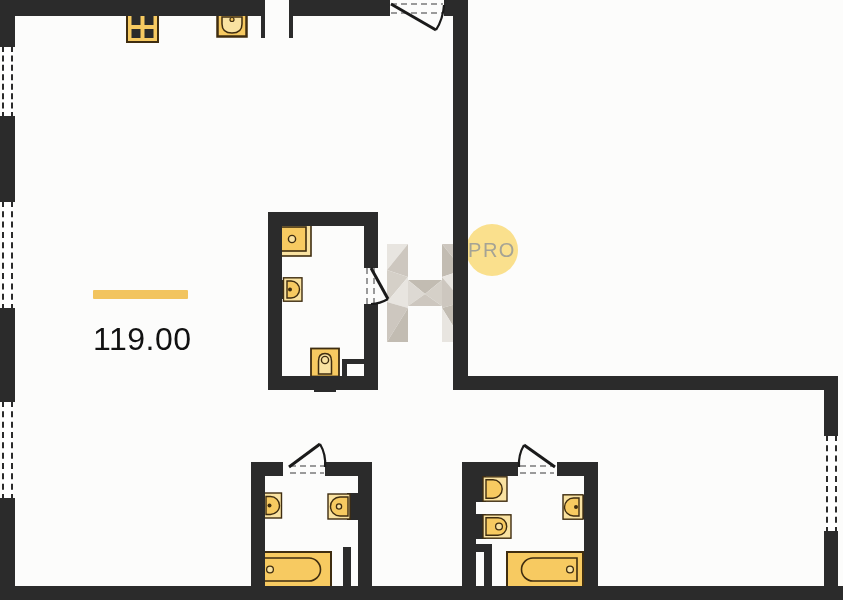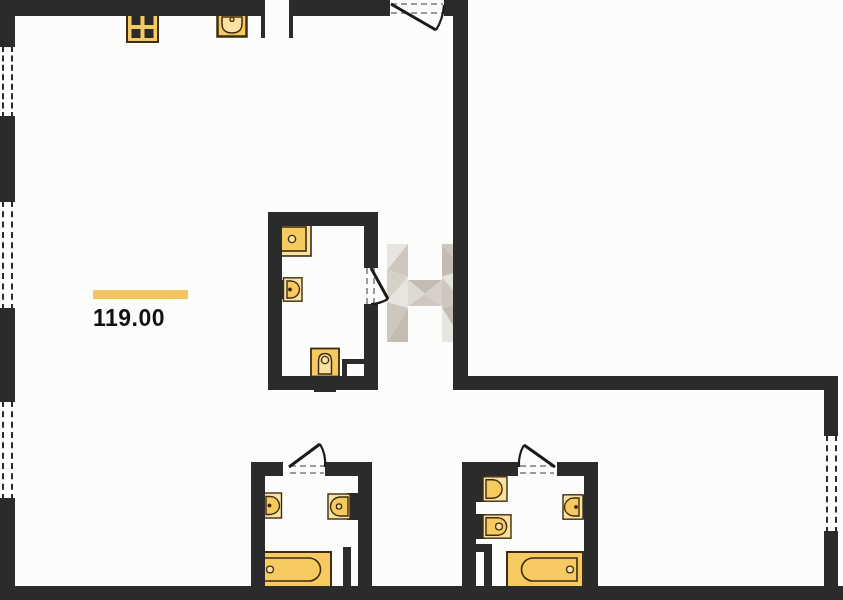--- a/index.html
+++ b/index.html
@@ -11,21 +11,21 @@
   .window.v{border-left:2px dashed var(--wall,#2B2B2B);border-right:2px dashed var(--wall,#2B2B2B);}
   .wincap{position:absolute;background:var(--wall,#2B2B2B);z-index:4;}
   .doors{position:absolute;left:0;top:0;z-index:4;pointer-events:none;}
   .watermark{position:absolute;z-index:0;opacity:.95;}
   .badge{position:absolute;z-index:1;width:52px;height:52px;border-radius:50%;
          display:flex;align-items:center;justify-content:center;
          background:var(--badge-bg,#FAE08D);color:var(--badge-text,#A5A395);
          font-size:20px;letter-spacing:1.5px;}
   .area{position:absolute;z-index:5;}
   .area .bar{width:95px;height:9px;background:var(--area-bar,#F2C45E);border-radius:1px;}
-  .area .val{margin-top:6px;font-size:23px;font-weight:bold;color:var(--area-text,#111);letter-spacing:.5px;}
+  .area .val{margin-top:22px;font-size:32px;font-weight:normal;color:var(--area-text,#111);letter-spacing:.5px;}
 </style>
 </head>
 <body>
 
 <div class="stage">
 
   <div class="wall" style="left:0;top:0;width:262px;height:16px;"></div>
   <div class="wall" style="left:261px;top:0;width:4px;height:38px;"></div>
   <div class="wall" style="left:289px;top:0;width:4px;height:38px;"></div>
   <div class="wall" style="left:293px;top:0;width:97px;height:16px;"></div>
@@ -189,19 +189,22 @@
     <polygon points="76,26 55,33 76,58" style="fill:var(--watermark-facets-2,#E7E4DF)"></polygon>
     <polygon points="55,33 76,58 55,64" style="fill:var(--watermark-facets-1,#CBC5BC)"></polygon>
     <polygon points="76,58 55,64 76,98" style="fill:var(--watermark-facets-3,#BFB9AF)"></polygon>
     <polygon points="55,64 76,98 55,98" style="fill:var(--watermark-facets-2,#E7E4DF)"></polygon>
     <polygon points="21,36 55,36 38,50" style="fill:var(--watermark-facets-3,#BFB9AF)"></polygon>
     <polygon points="21,36 38,50 21,62" style="fill:var(--watermark-facets-0,#DCD8D1)"></polygon>
     <polygon points="55,36 55,62 38,50" style="fill:var(--watermark-facets-4,#D3CEC6)"></polygon>
     <polygon points="21,62 38,50 55,62" style="fill:var(--watermark-facets-1,#CBC5BC)"></polygon>
   </svg>
 
+  <div class="badge" style="left:466px;top:224px;">
+    <span>PRO</span>
+  </div>
 
   <div class="area" style="left:93px;top:290px;">
     <div class="bar"></div>
     <div class="val">119.00</div>
   </div>
 
 </div>
 
 </body></html>

